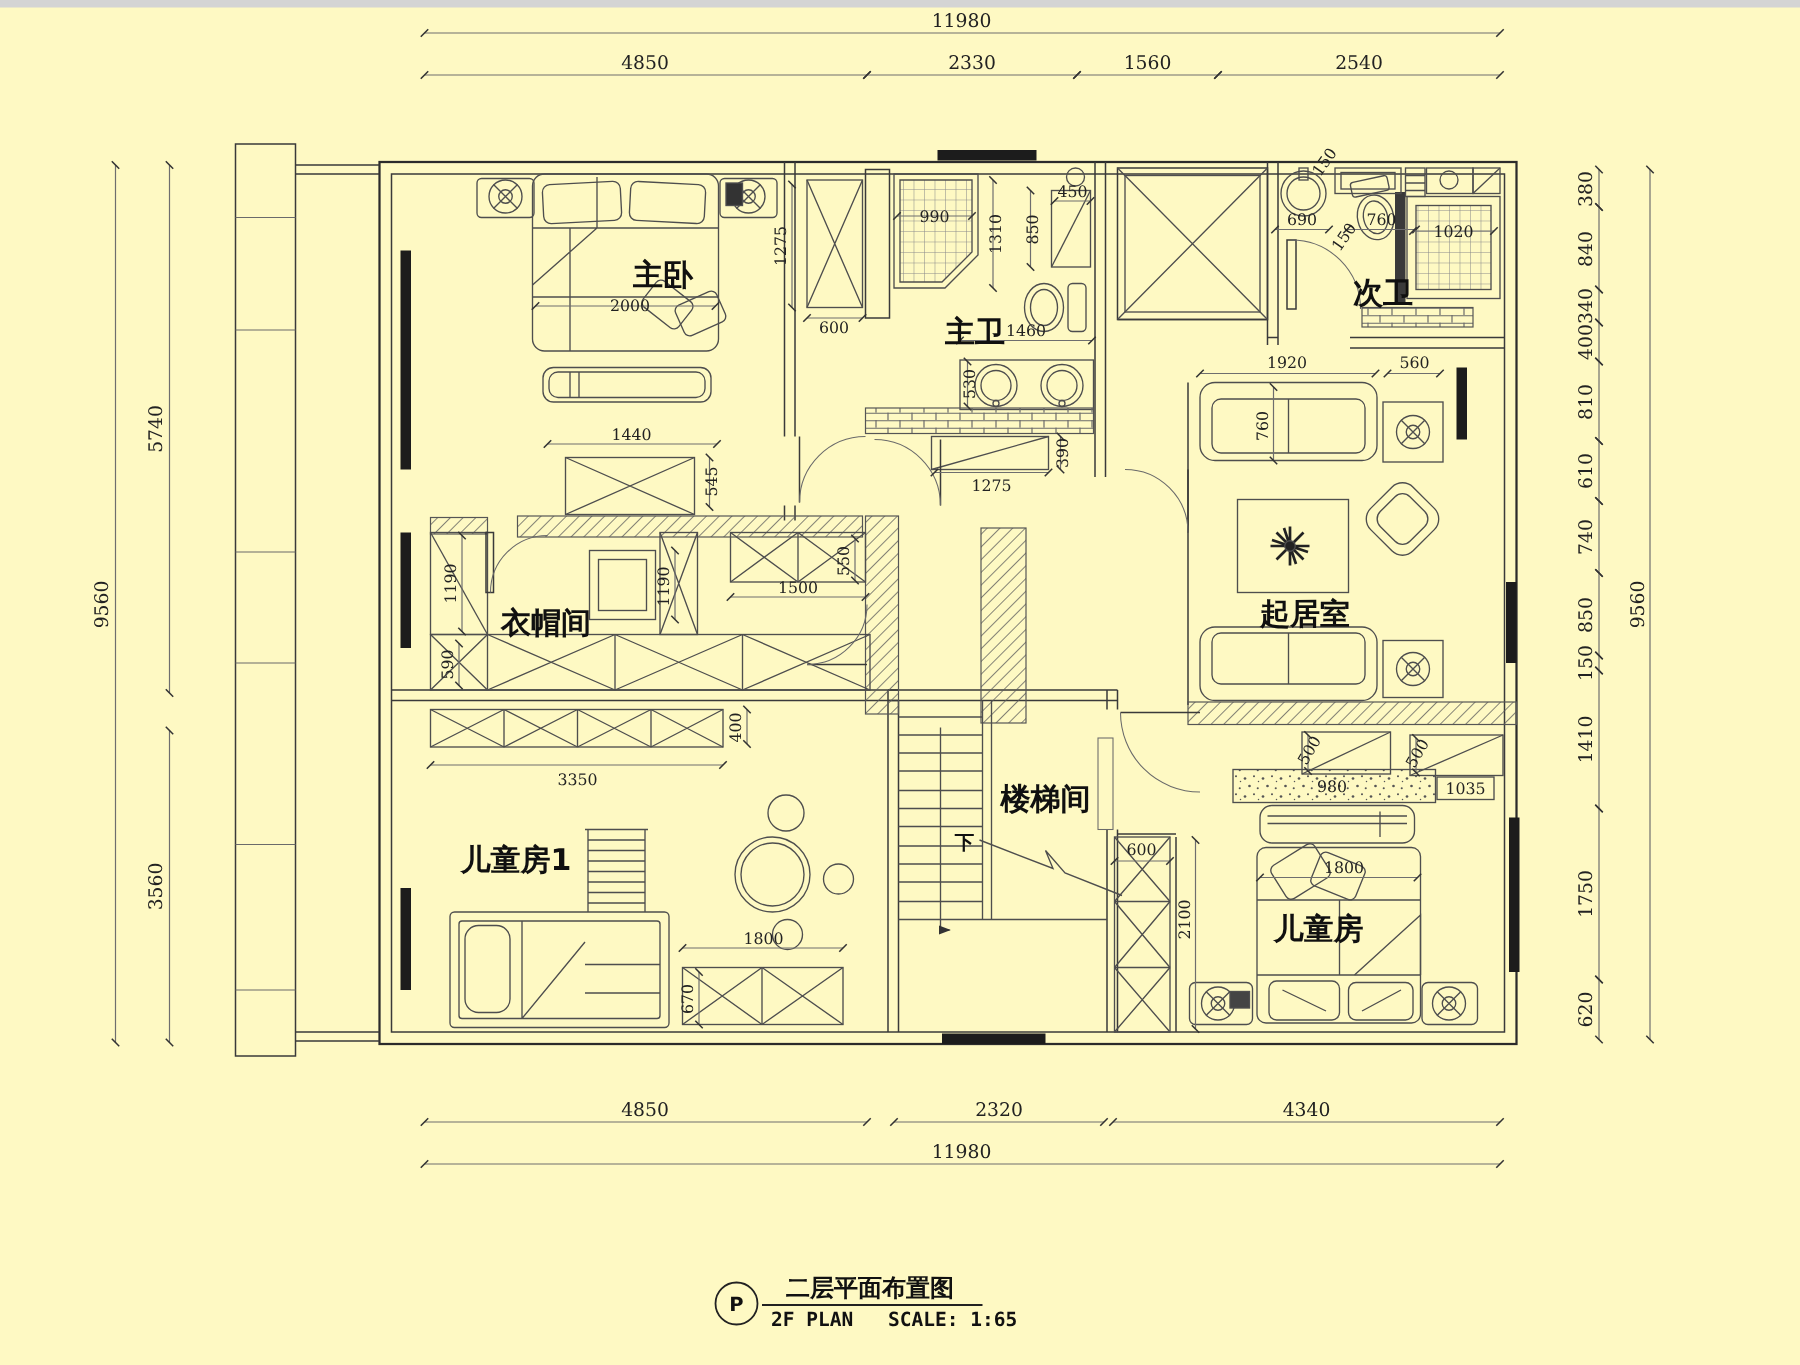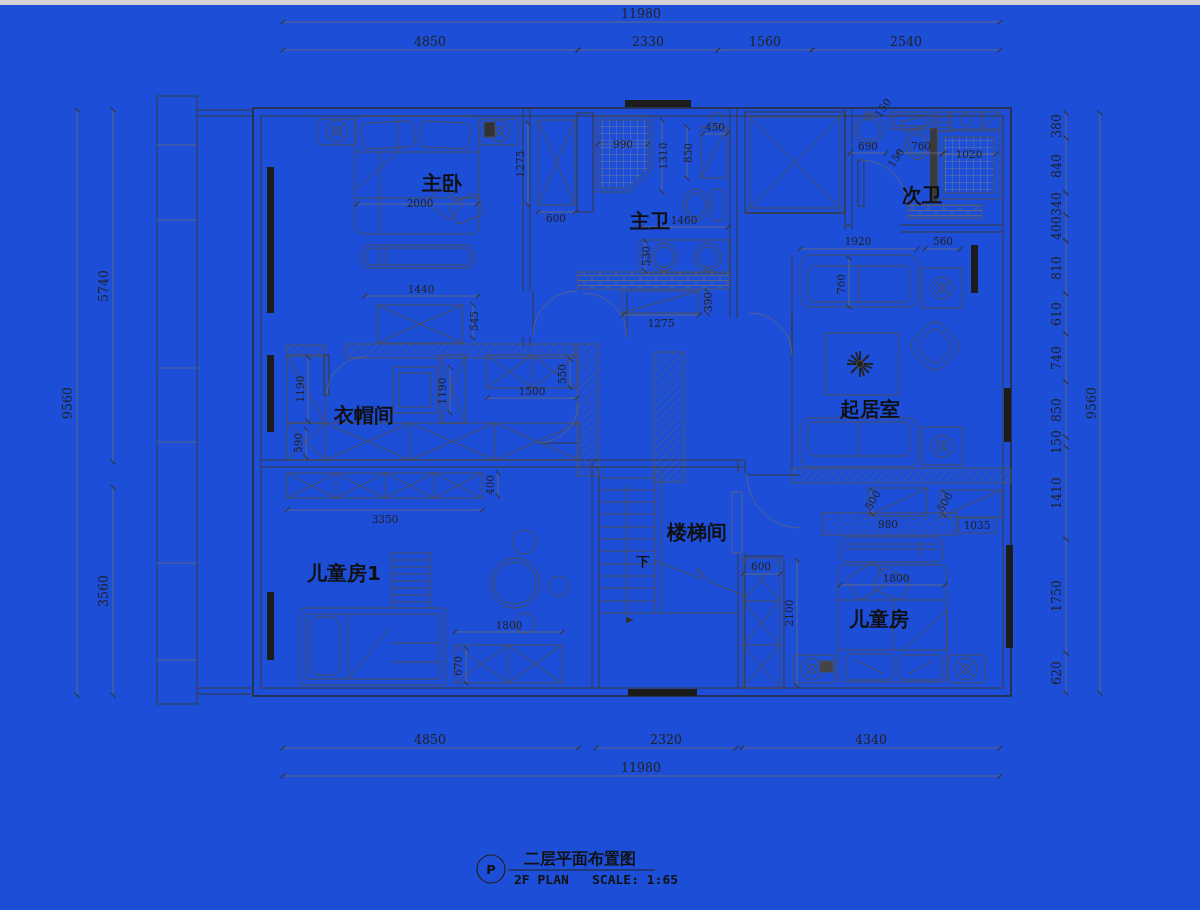--- a/index.html
+++ b/index.html
@@ -1,16 +1,16 @@
 <!DOCTYPE html>
 <html><head>
 <meta charset="utf-8">
 <style>
   html,body{margin:0;padding:0;background:#ffffff;}
-  #stage{position:relative;width:1200px;height:910px;background:#1d4ed8;overflow:hidden;}
+  #stage{position:relative;width:1200px;height:910px;background:#fef9c3;overflow:hidden;}
   svg{display:block;}
   .dl{stroke:#6e6e6e;stroke-width:.8;fill:none;marker-start:url(#tk);marker-end:url(#tk);}
   .w{stroke:#2b2b2b;stroke-width:1.5;fill:none;}
   .w2{stroke:#3a3a3a;stroke-width:1;fill:none;}
   .t{stroke:#4e4e4e;stroke-width:.9;fill:none;}
   .t2{stroke:#6a6a6a;stroke-width:.7;fill:none;}
   .hx{stroke:#555;stroke-width:.8;fill:url(#hatch);}
   .bk{stroke:#555;stroke-width:.8;fill:url(#brick);}
   .blk{fill:#1c1c1c;stroke:none;}
   text{user-select:none;}

